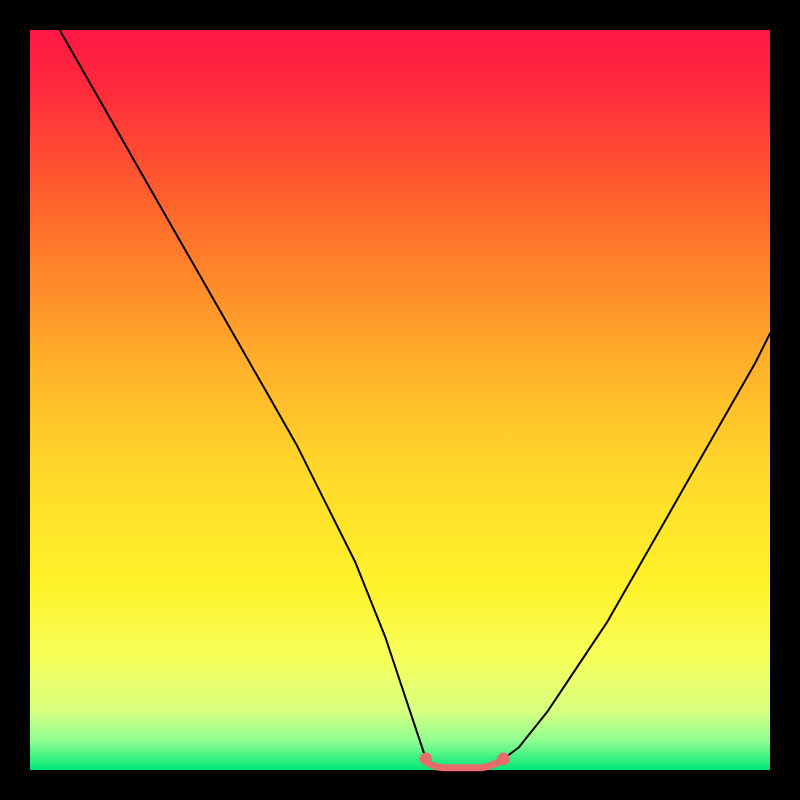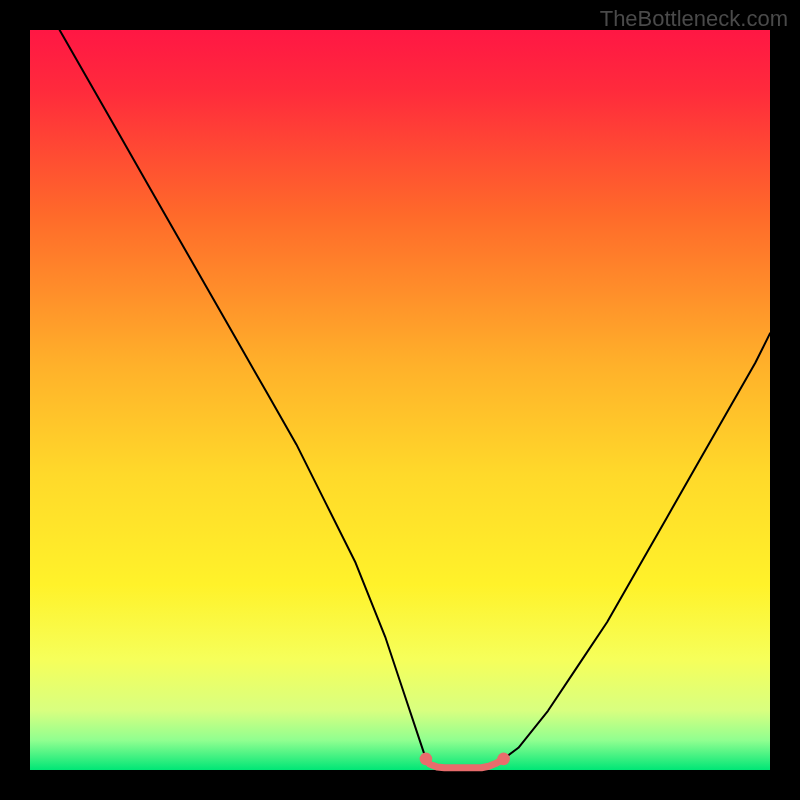--- a/index.html
+++ b/index.html
@@ -25,21 +25,20 @@
       z-index: 10;
     }
     svg {
       display: block;
     }
   </style>
 </head>
 <body>
 
 <div class="chart-container">
-  <div class="watermark">TheBottleneck.com</div>
   <svg id="chart-svg" width="800" height="800">
     <defs>
       <linearGradient id="bg-gradient" x1="0%" y1="0%" x2="0%" y2="100%">
       <stop offset="0%" stop-color="#ff1744"></stop>
           <stop offset="8%" stop-color="#ff2a3c"></stop>
           <stop offset="25%" stop-color="#ff6a2a"></stop>
           <stop offset="45%" stop-color="#ffb02a"></stop>
           <stop offset="60%" stop-color="#ffd92a"></stop>
           <stop offset="75%" stop-color="#fff22a"></stop>
           <stop offset="85%" stop-color="#f6ff5a"></stop>

